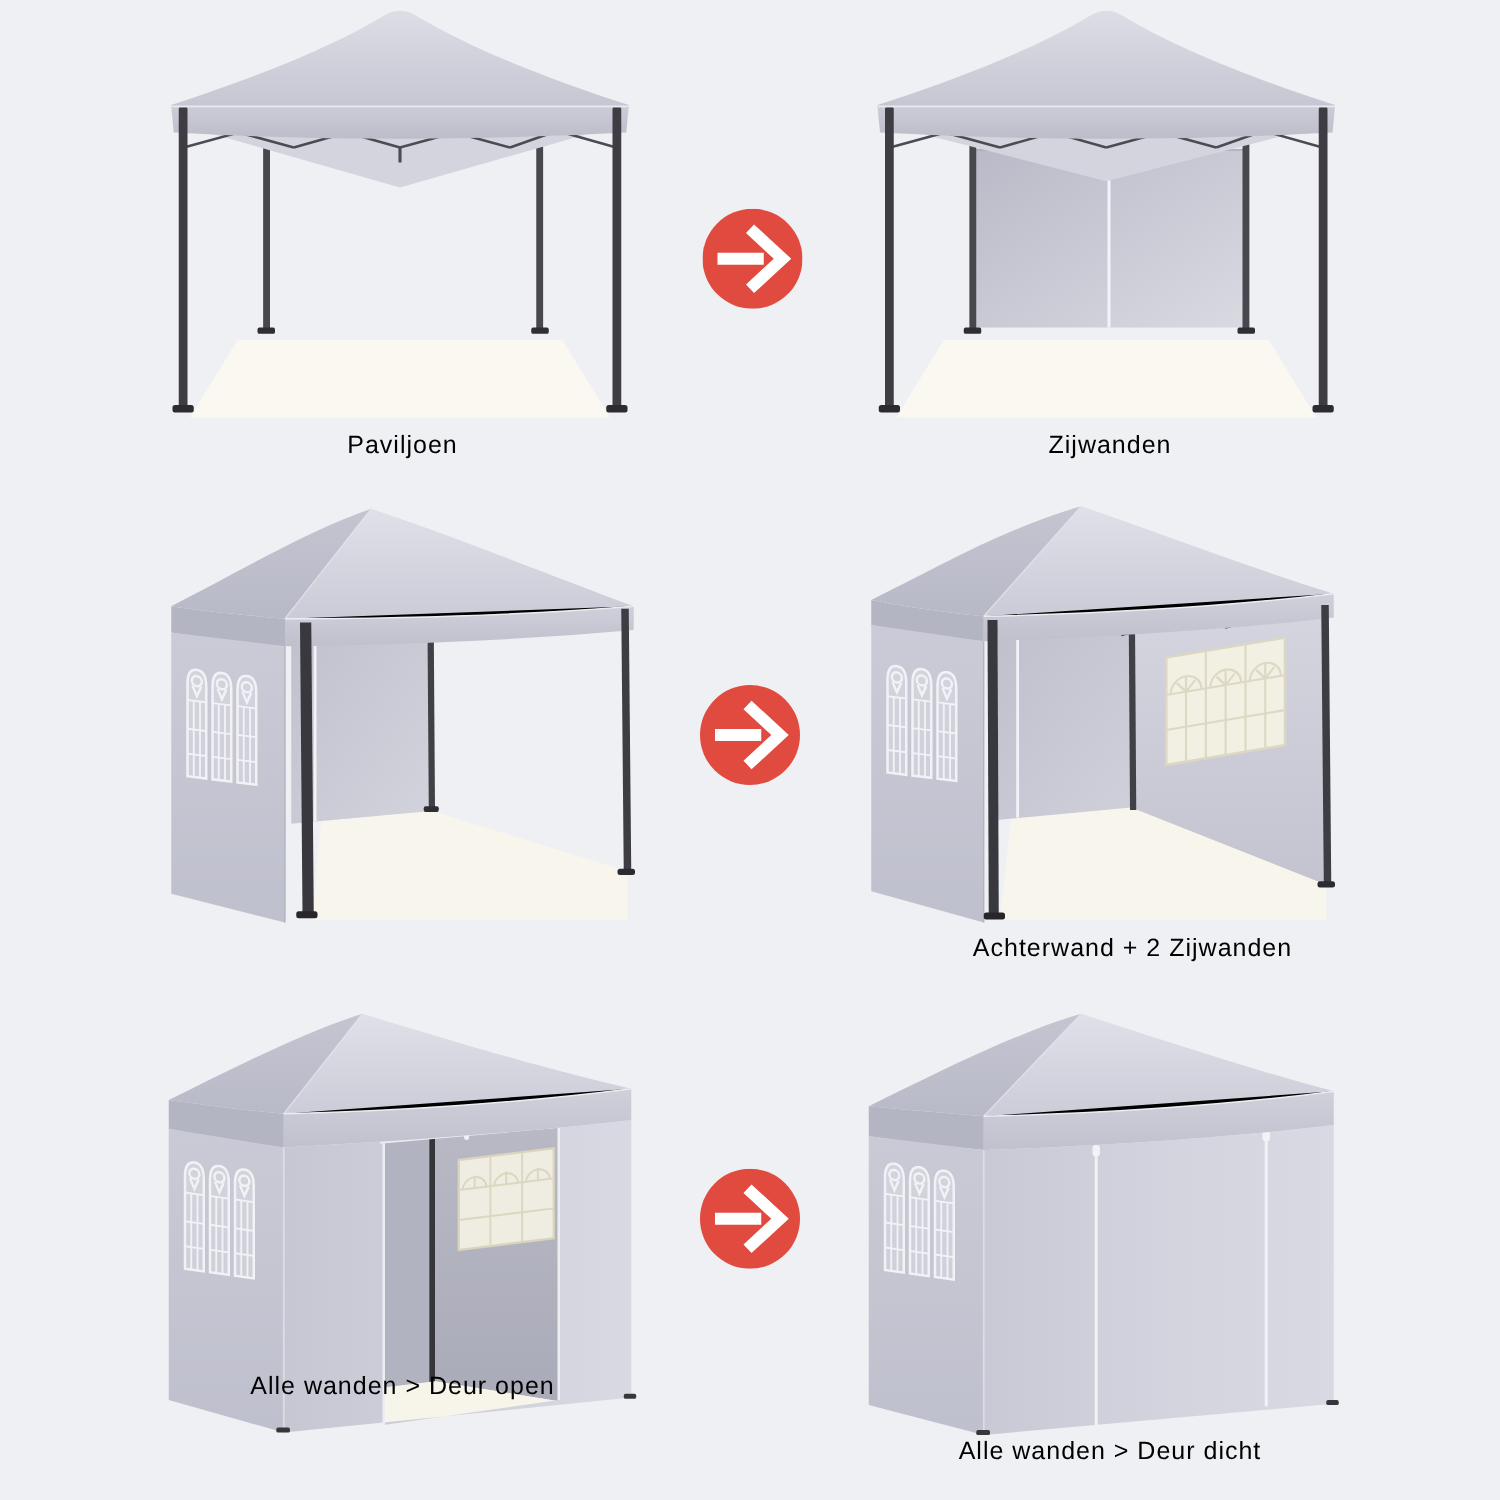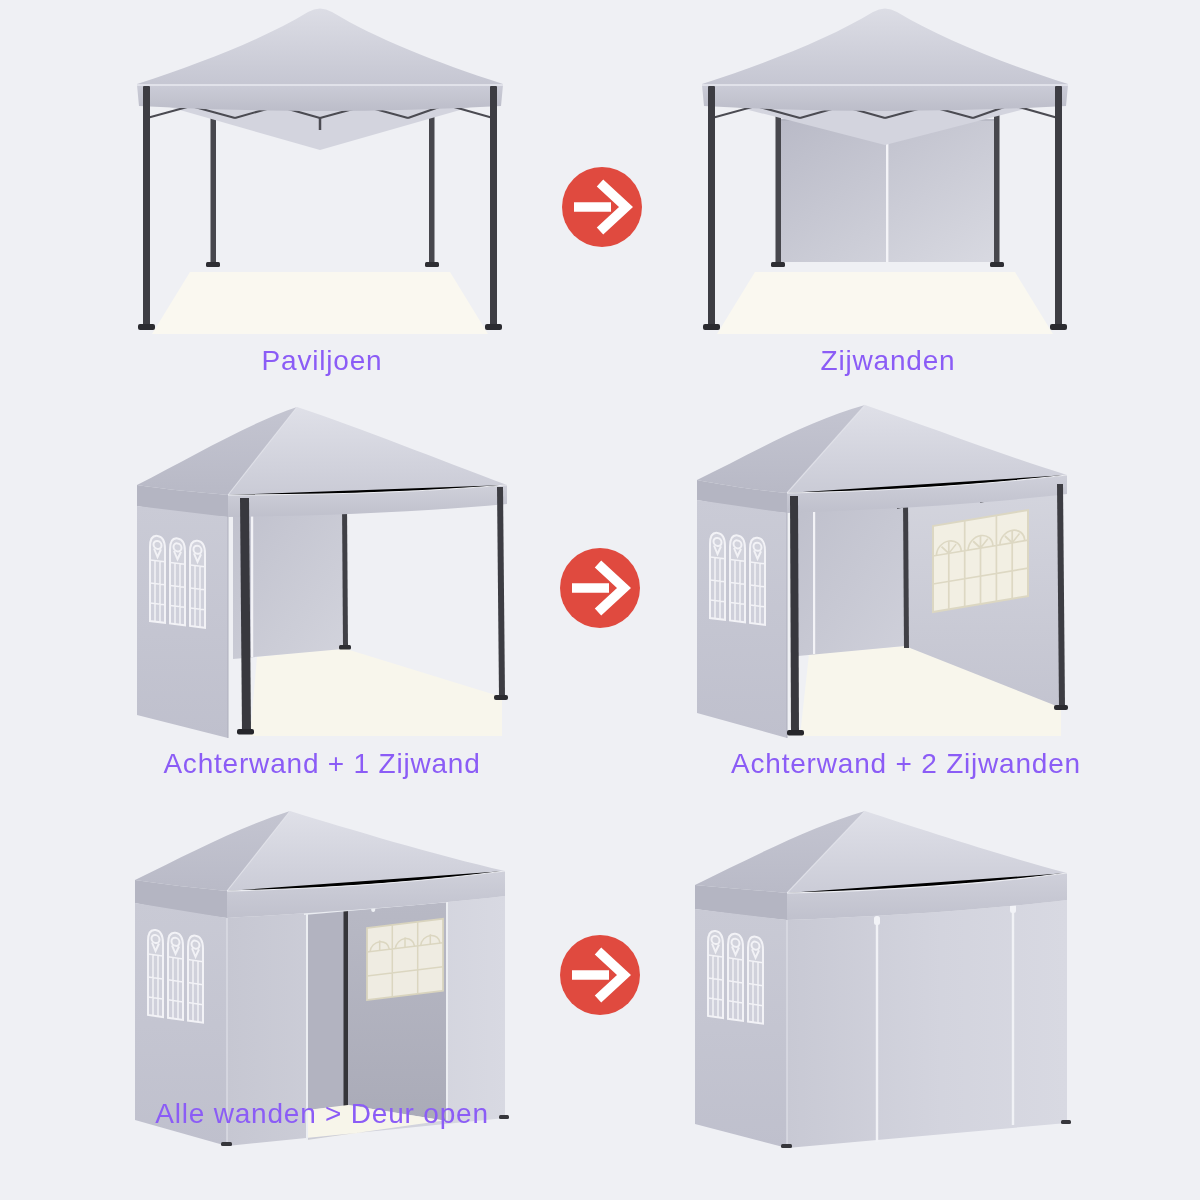--- a/index.html
+++ b/index.html
@@ -9,24 +9,24 @@
     background:#eff0f4;
     overflow:hidden;
     font-family:"Liberation Sans", sans-serif;
   }
   .tent{position:absolute;margin:0;padding:0;width:460px;height:340px;}
   .tent svg{display:block;width:460px;height:340px;}
   .caption{
     position:absolute;
     width:620px;
     text-align:center;
-    font-size:28px;
+    font-size:20px;
     font-weight:400;
     letter-spacing:0.8px;
-    color:#8b5cf6;
+    color:#000000;
   }
   .arrow-badge{position:absolute;width:80px;height:80px;}
   .arrow-badge svg{display:block;width:80px;height:80px;}
 </style>
 </head>
 <body>
 
 <div class="page">
 
   <figure class="tent" style="left:90px;top:0px">
@@ -188,21 +188,20 @@
         </g>
       </g>
       <g>
         <polygon points="150,98 159,98 161,331 152,331" fill="#38383e"></polygon>
         <rect x="147" y="329" width="17" height="5.5" rx="2" fill="#26262b"></rect>
         <polygon points="407,87 413,87 415,297 409,297" fill="#3d3d43"></polygon>
         <rect x="404" y="295" width="14" height="5" rx="2" fill="#2b2b30"></rect>
       </g>
     </svg>
   </figure>
-  <div class="caption" style="left:12px;top:748px">Achterwand + 1 Zijwand</div>
 
   <div class="arrow-badge" style="left:560px;top:548px">
     <svg viewBox="0 0 80 80">
       <circle cx="40" cy="40" r="40" fill="#e04a3f"></circle>
       <g stroke="#ffffff" stroke-width="9.5" fill="none" stroke-linejoin="miter">
         <path d="M12 40 H49"></path>
         <path d="M38 16 L64 40 L38 64"></path>
       </g>
     </svg>
   </div>
@@ -447,14 +446,15 @@
             <path d="M44 15 L47.5 23 L51 15"></path>
           <path d="M40 27 H55 M40 50 H55 M40 70 H55 M45 27 V88 M50 27 V88" stroke-width="1.5"></path>
         </g>
       </g>
       <g fill="#36363b">
         <rect x="126" y="336" width="11" height="4" rx="1.5"></rect>
         <rect x="406" y="312" width="10" height="4" rx="1.5"></rect>
       </g>
     </svg>
   </figure>
+  <div class="caption" style="left:578px;top:1150px">Alle wanden &gt; Deur dicht</div>
 
 </div>
 
 </body></html>

